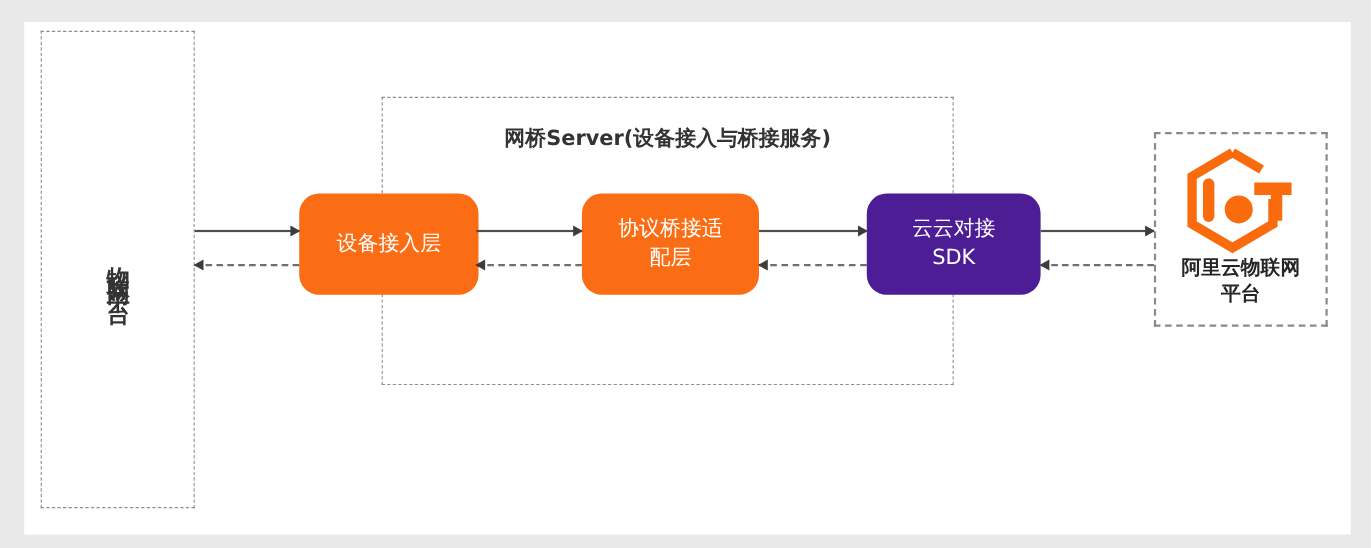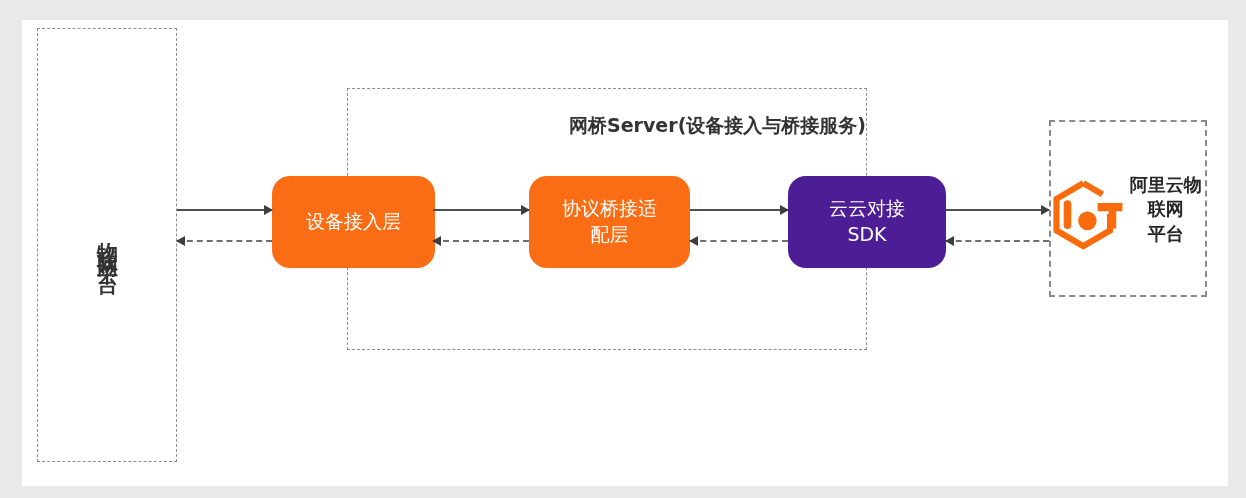--- a/index.html
+++ b/index.html
@@ -5,23 +5,23 @@
   html,body{margin:0;padding:0;background:#e9e9e9;font-family:"DejaVu Sans","Liberation Sans",sans-serif;}
   .canvas{position:relative;width:1246px;height:498px;background:#e9e9e9;overflow:hidden;}
   .panel{position:absolute;left:22px;top:20px;width:1206px;height:466px;background:#ffffff;}
 
   
   .dashed-box{position:absolute;border:1px dashed #8f8f8f;box-sizing:border-box;background:transparent;}
   .iot-left{left:15px;top:8px;width:140px;height:434px;display:flex;align-items:center;justify-content:center;}
   .vlabel{writing-mode:vertical-lr;text-orientation:upright;font-size:21px;font-weight:700;color:#333;letter-spacing:8px;line-height:1;}
 
   .bridge{left:325px;top:68px;width:520px;height:262px;}
-  .bridge-title{position:absolute;left:0;top:24px;width:100%;text-align:right;font-size:19px;font-weight:600;color:#333;}
+  .bridge-title{position:absolute;left:0;top:24px;width:100%;text-align:center;font-size:19px;font-weight:600;color:#333;}
 
-  .ali-box{left:1027px;top:100px;width:158px;height:177px;border:2px dashed #8a8a8a;display:flex;flex-direction:row;align-items:center;}
+  .ali-box{left:1027px;top:100px;width:158px;height:177px;border:2px dashed #8a8a8a;display:flex;flex-direction:column;align-items:center;}
   .ali-label{font-size:18px;font-weight:700;color:#262626;text-align:center;line-height:1.35;white-space:pre-line;margin-top:2px;}
   .ali-logo{margin-top:10px;width:104px;height:98px;}
 
   
   .node{position:absolute;top:156px;height:92px;border-radius:18px;display:flex;align-items:center;justify-content:center;color:#fff;font-size:19px;font-weight:500;text-align:center;line-height:1.35;white-space:pre-line;}
   .node-orange{background:#fa6d14;}
   .node-yellow{background:#4c1d95;}
   .node1{left:250px;width:163px;text-align:right;}
   .node2{left:507px;width:161px;}
   .node3{left:766px;width:158px;}

